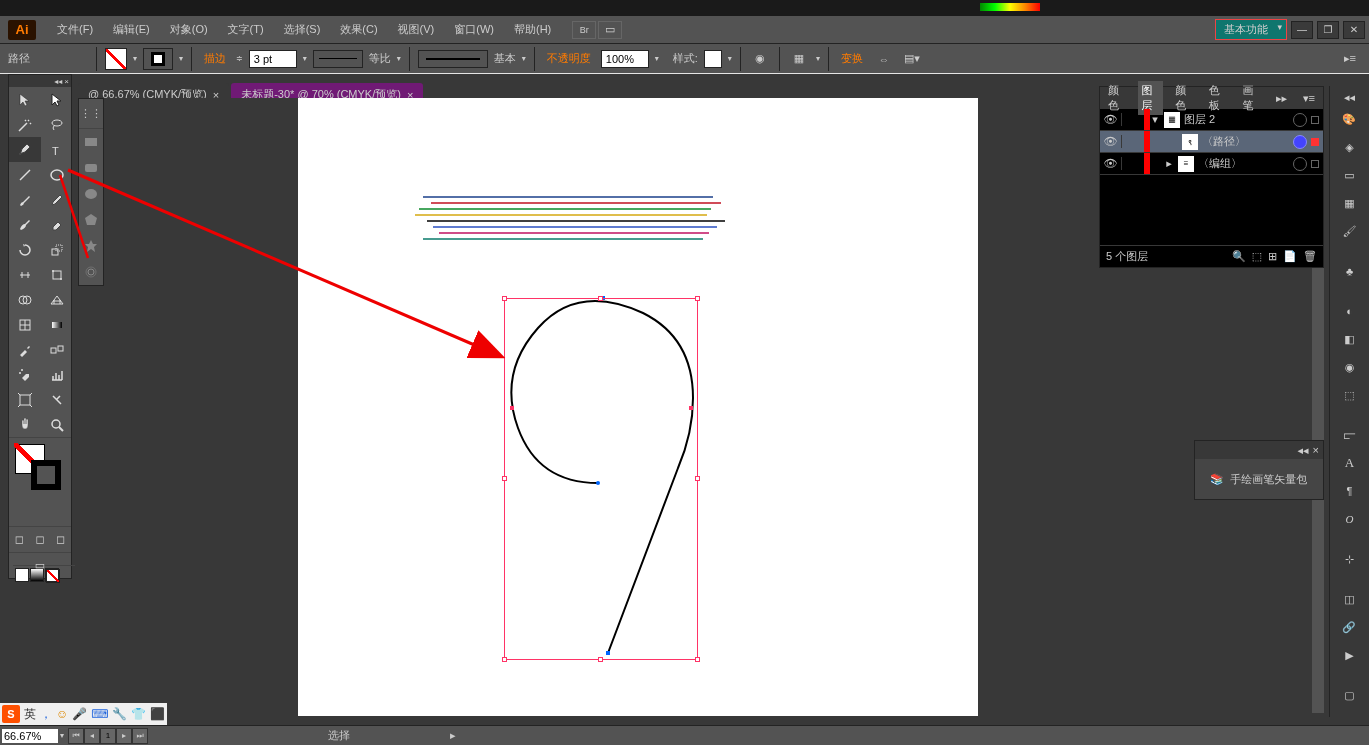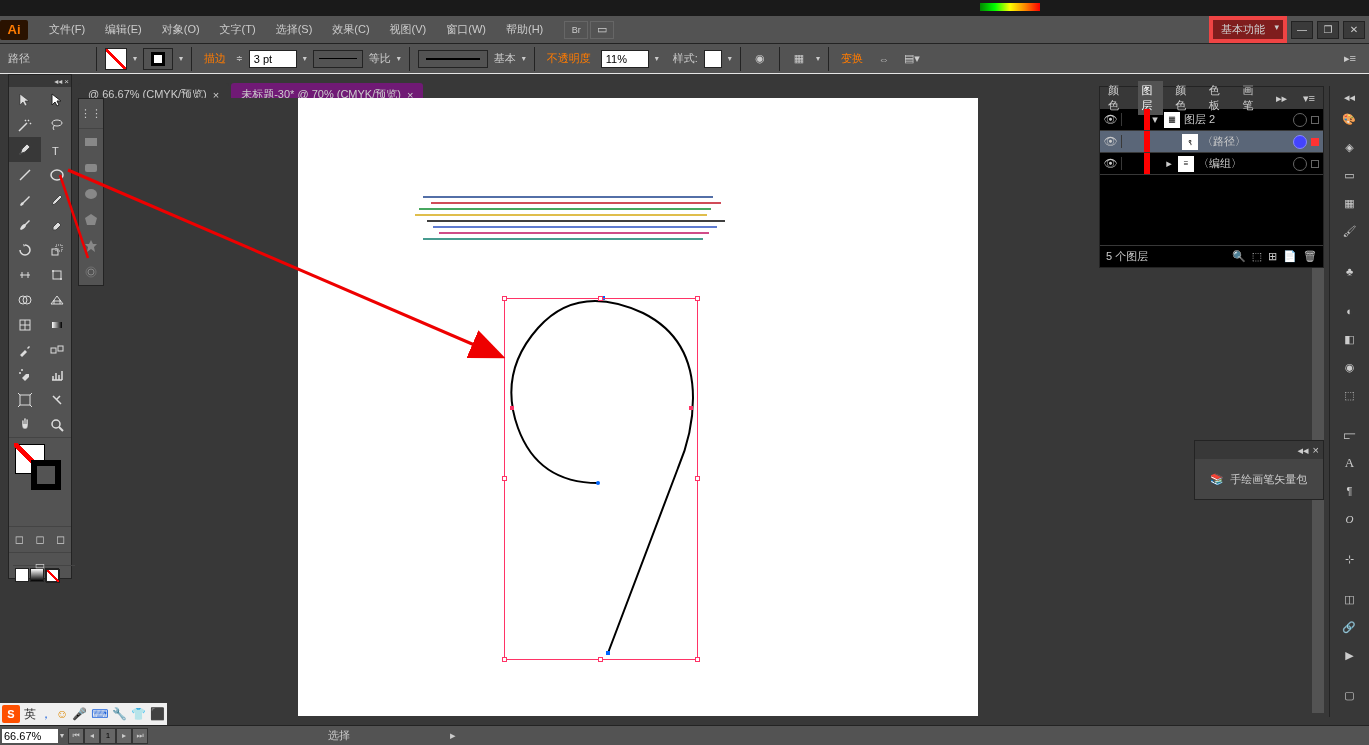--- a/index.html
+++ b/index.html
@@ -1,23 +1,23 @@
 <!DOCTYPE html>
 <html><head>
 <meta charset="utf-8">
 <style>
 *{margin:0;padding:0;box-sizing:border-box;font-family:"Microsoft YaHei",Arial,sans-serif;font-size:11px;color:#ccc;user-select:none}
 body{background:#383838;width:1369px;height:745px;overflow:hidden;position:relative}
 .titlebar{height:16px;background:#1a1a1a;display:flex;align-items:center;padding:0 4px}
 .titlebar .gradient{position:absolute;left:980px;top:3px;width:60px;height:8px;background:linear-gradient(90deg,#080,#0f0,#ff0,#f80,#f00)}
-.menubar{height:28px;background:#535353;display:flex;align-items:center;gap:2px;border-bottom:1px solid #232323}
+.menubar{height:28px;background:#535353;display:flex;align-items:center;padding-left:8px;gap:2px;border-bottom:1px solid #232323}
 .ai-logo{width:28px;height:20px;background:#2a1200;color:#ff7b00;font-weight:bold;display:flex;align-items:center;justify-content:center;font-size:13px;margin-right:10px;border-radius:2px}
 .menu-item{padding:4px 9px;cursor:pointer}
 .menubar-right{margin-left:auto;display:flex;align-items:center;gap:4px;padding-right:4px}
-.dropdown{background:#7f1d1d;border:4px solid #ef4444;padding:2px 18px 2px 8px;position:relative}
+.dropdown{background:#0f766e;border:1px solid #ef4444;padding:2px 18px 2px 8px;position:relative}
 .dropdown::after{content:"▾";position:absolute;right:4px;top:2px;font-size:9px}
 .winbtn{width:22px;height:18px;background:#3a3a3a;border:1px solid #222;display:flex;align-items:center;justify-content:center;font-size:10px;cursor:pointer}
 .optbar{height:30px;background:#535353;display:flex;align-items:center;padding:0 8px;gap:6px;border-bottom:1px solid #e5e5e5}
 .opt-label{color:#ff7b00;padding:0 4px}
 .swatch{width:22px;height:22px;border:1px solid #232323;position:relative}
 .swatch-none{background:#fff}
 .swatch-none::after{content:"";position:absolute;left:0;top:0;right:0;bottom:0;background:linear-gradient(45deg,transparent 45%,red 45%,red 55%,transparent 55%)}
 .swatch-dd{width:30px;height:22px;border:1px solid #232323;display:flex;align-items:center;justify-content:center;background:#535353}
 .swatch-dd .inner{width:14px;height:14px;border:1px solid #888;background:#fff}
 .field{background:#fff;color:#000;padding:2px 4px;width:48px;border:1px solid #232323}
@@ -133,21 +133,21 @@
   <span>等比</span>
   <span style="font-size:8px">▾</span>
   <div class="sep"></div>
   <div class="line-prev" style="width:70px">
       <div style="width:80%;height:2px;background:#000"></div>
     </div>
   <span>基本</span>
   <span style="font-size:8px">▾</span>
   <div class="sep"></div>
   <span class="opt-label">不透明度</span>
-  <div class="field">11%</div>
+  <div class="field">100%</div>
   <span style="font-size:8px">▾</span>
   <span style="margin-left:8px">样式:</span>
   <div class="swatch" style="background:#fff;width:18px;height:18px"></div>
   <span style="font-size:8px">▾</span>
   <div class="sep"></div>
   <div class="icon-btn">◉</div>
   <div class="sep"></div>
   <div class="icon-btn">▦</div>
   <span style="font-size:8px">▾</span>
   <div class="sep"></div>

